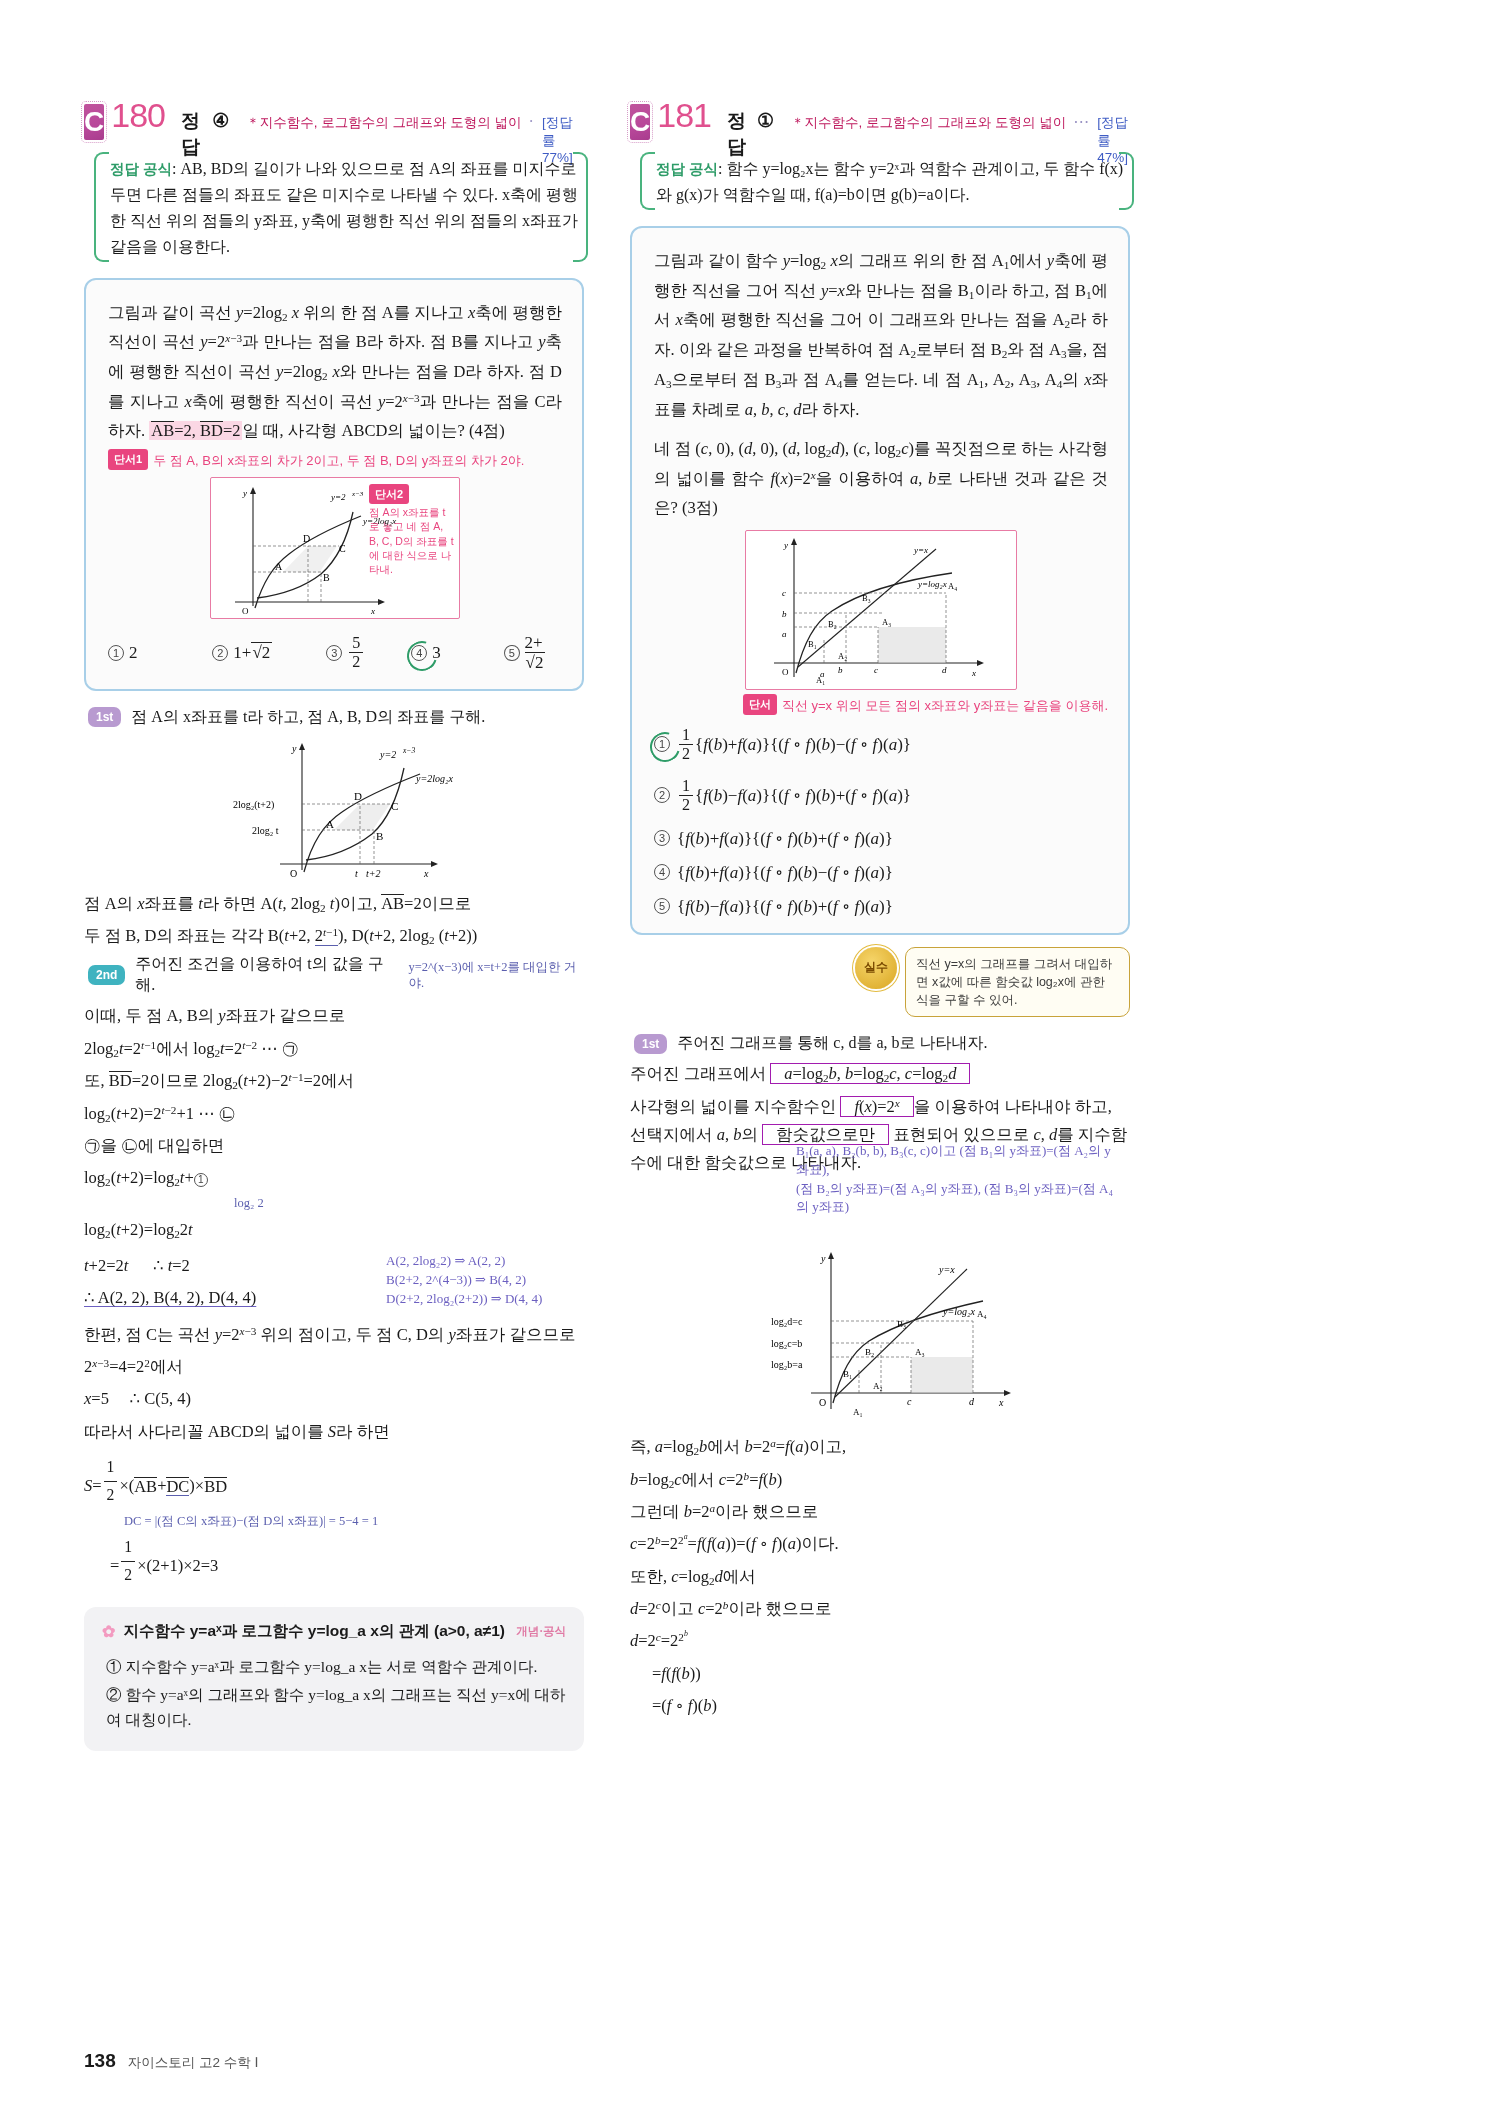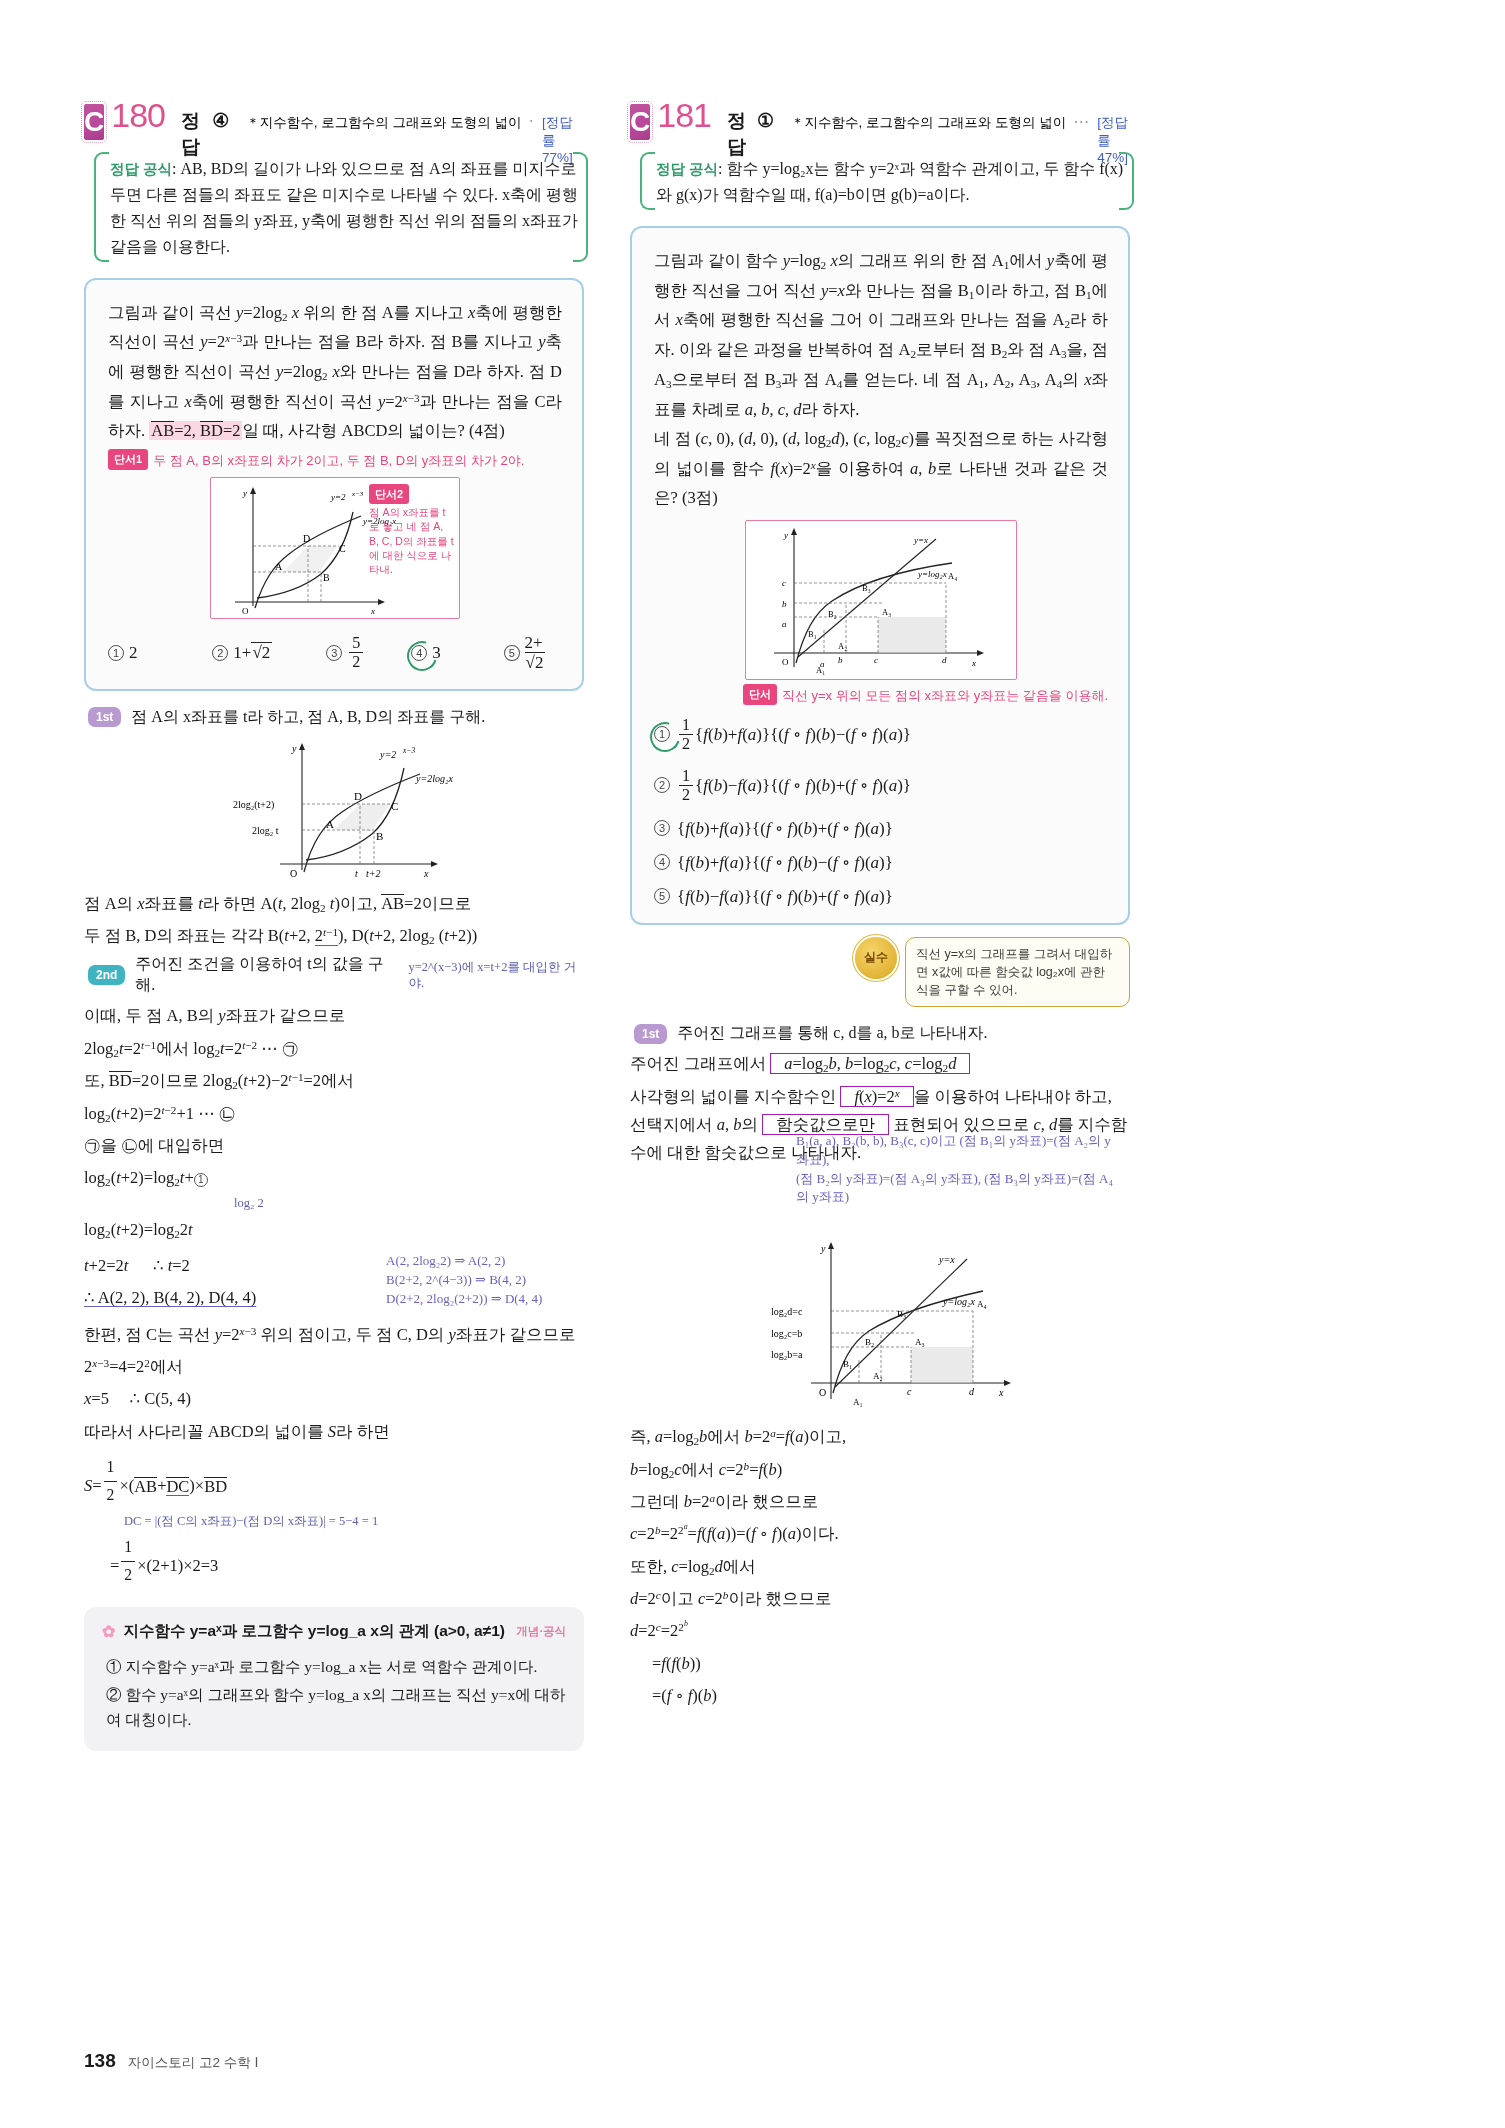--- a/index.html
+++ b/index.html
@@ -21,21 +21,21 @@
   .cbadge {
     width: 36px; height: 36px;
     background: linear-gradient(160deg,#c0539c,#b8489a 60%,#a93c8e);
     color:#fff; font-family:"Liberation Sans",sans-serif; font-weight:bold;
     font-size: 28px; line-height:36px; text-align:center;
     border-radius:2px; position:relative; top:4px;
     outline: 1px dotted #d79cc8; outline-offset:2px;
   }
   .pnum { font-family:"Liberation Sans",sans-serif; font-size:34px; color:#e0508e; letter-spacing:-1px; font-weight:400; }
   .ansLabel { font-family:"Liberation Sans",sans-serif; font-weight:bold; font-size:19px; margin-left:9px; color:#1a1a1a;}
-  .topic { color:#000000; font-size:13.5px; font-family:"Liberation Sans",sans-serif; margin-left:10px; white-space:nowrap;}
+  .topic { color:#be185d; font-size:13.5px; font-family:"Liberation Sans",sans-serif; margin-left:10px; white-space:nowrap;}
   .dotlead { color:#9a93c4; letter-spacing:1px; }
   .rate { color:#3f5cc4; font-size:13.5px; font-family:"Liberation Sans",sans-serif;}
 
   
   .formula-box { position:relative; margin: 10px 0 0 10px; padding: 6px 0 4px 16px; }
   .formula-box:before {
     content:""; position:absolute; left:0; top:2px; bottom:2px; width:13px;
     border:2px solid #49b37e; border-right:none; border-radius:9px 0 0 9px;
   }
   .formula-box:after {
@@ -327,21 +327,21 @@
         <span class="dotlead">⋯</span>
         <span class="rate">[정답률 47%]</span>
       </div>
 
       <div class="formula-box">
         <span class="fkey">정답 공식</span><span class="ftext">: 함수 y=log₂x는 함수 y=2ˣ과 역함수 관계이고, 두 함수 f(x)와 g(x)가 역함수일 때, f(a)=b이면 g(b)=a이다.</span>
       </div>
 
       <div class="prob-card">
         <p>그림과 같이 함수 <i class="mv">y</i>=log<sub class="s">2</sub> <i class="mv">x</i>의 그래프 위의 한 점 A<sub class="s">1</sub>에서 <i class="mv">y</i>축에 평행한 직선을 그어 직선 <i class="mv">y</i>=<i class="mv">x</i>와 만나는 점을 B<sub class="s">1</sub>이라 하고, 점 B<sub class="s">1</sub>에서 <i class="mv">x</i>축에 평행한 직선을 그어 이 그래프와 만나는 점을 A<sub class="s">2</sub>라 하자. 이와 같은 과정을 반복하여 점 A<sub class="s">2</sub>로부터 점 B<sub class="s">2</sub>와 점 A<sub class="s">3</sub>을, 점 A<sub class="s">3</sub>으로부터 점 B<sub class="s">3</sub>과 점 A<sub class="s">4</sub>를 얻는다. 네 점 A<sub class="s">1</sub>, A<sub class="s">2</sub>, A<sub class="s">3</sub>, A<sub class="s">4</sub>의 <i class="mv">x</i>좌표를 차례로 <i class="mv">a</i>, <i class="mv">b</i>, <i class="mv">c</i>, <i class="mv">d</i>라 하자.</p>
-        <p style="margin-top:0">네 점 (<i class="mv">c</i>, 0), (<i class="mv">d</i>, 0), (<i class="mv">d</i>, log<sub class="s">2</sub><i class="mv">d</i>), (<i class="mv">c</i>, log<sub class="s">2</sub><i class="mv">c</i>)를 꼭짓점으로 하는 사각형의 넓이를 함수 <i class="mv">f</i>(<i class="mv">x</i>)=2<sup class="s"><i class="mv">x</i></sup>을 이용하여 <i class="mv">a</i>, <i class="mv">b</i>로 나타낸 것과 같은 것은? (3점)</p>
+        <p style="margin-top:10px">네 점 (<i class="mv">c</i>, 0), (<i class="mv">d</i>, 0), (<i class="mv">d</i>, log<sub class="s">2</sub><i class="mv">d</i>), (<i class="mv">c</i>, log<sub class="s">2</sub><i class="mv">c</i>)를 꼭짓점으로 하는 사각형의 넓이를 함수 <i class="mv">f</i>(<i class="mv">x</i>)=2<sup class="s"><i class="mv">x</i></sup>을 이용하여 <i class="mv">a</i>, <i class="mv">b</i>로 나타낸 것과 같은 것은? (3점)</p>
 
         <div style="display:flex;justify-content:center;margin-top:8px;">
           <div class="fig-frame" style="width:272px;height:160px;">
             <svg width="272" height="160" viewBox="0 0 272 160">
               <line x1="48" y1="12" x2="48" y2="146" stroke="#222" stroke-width="1.1"></line>
               <polygon points="48,7 45,14 51,14" fill="#222"></polygon>
               <line x1="28" y1="132" x2="232" y2="132" stroke="#222" stroke-width="1.1"></line>
               <polygon points="238,132 231,129 231,135" fill="#222"></polygon>
               <text x="38" y="17" font-size="9" font-style="italic" font-family="Liberation Serif, serif">y</text>
               <text x="226" y="145" font-size="9" font-style="italic" font-family="Liberation Serif, serif">x</text>

